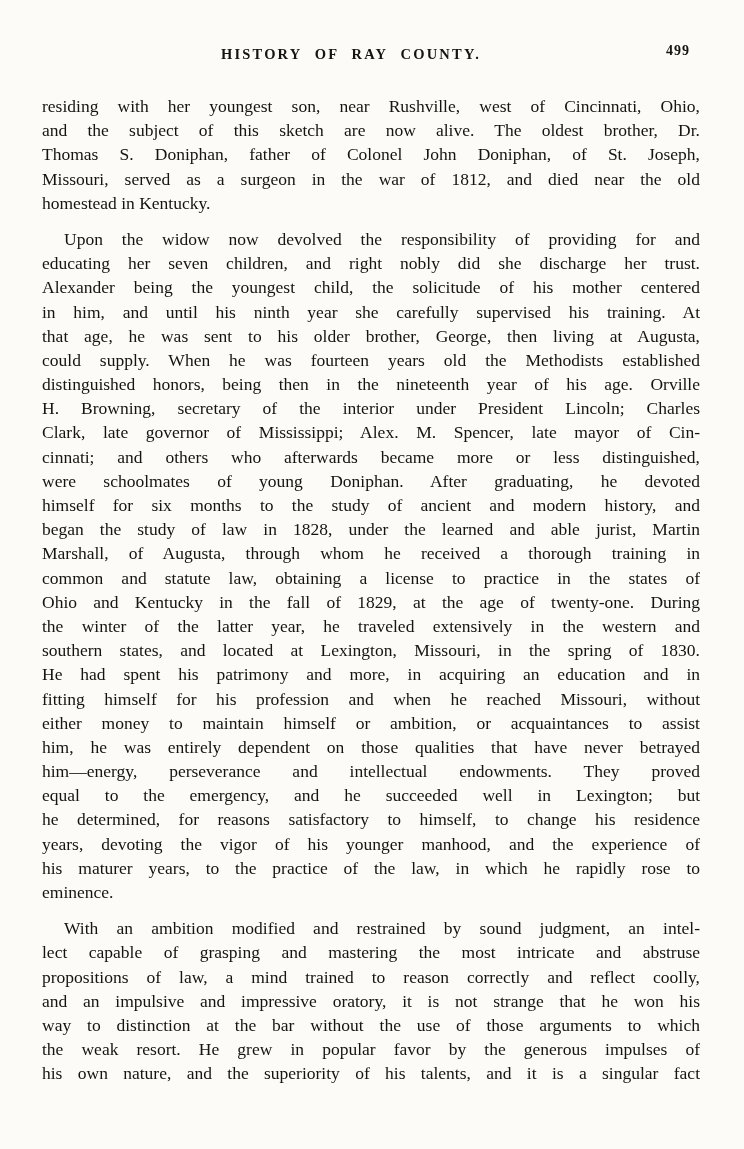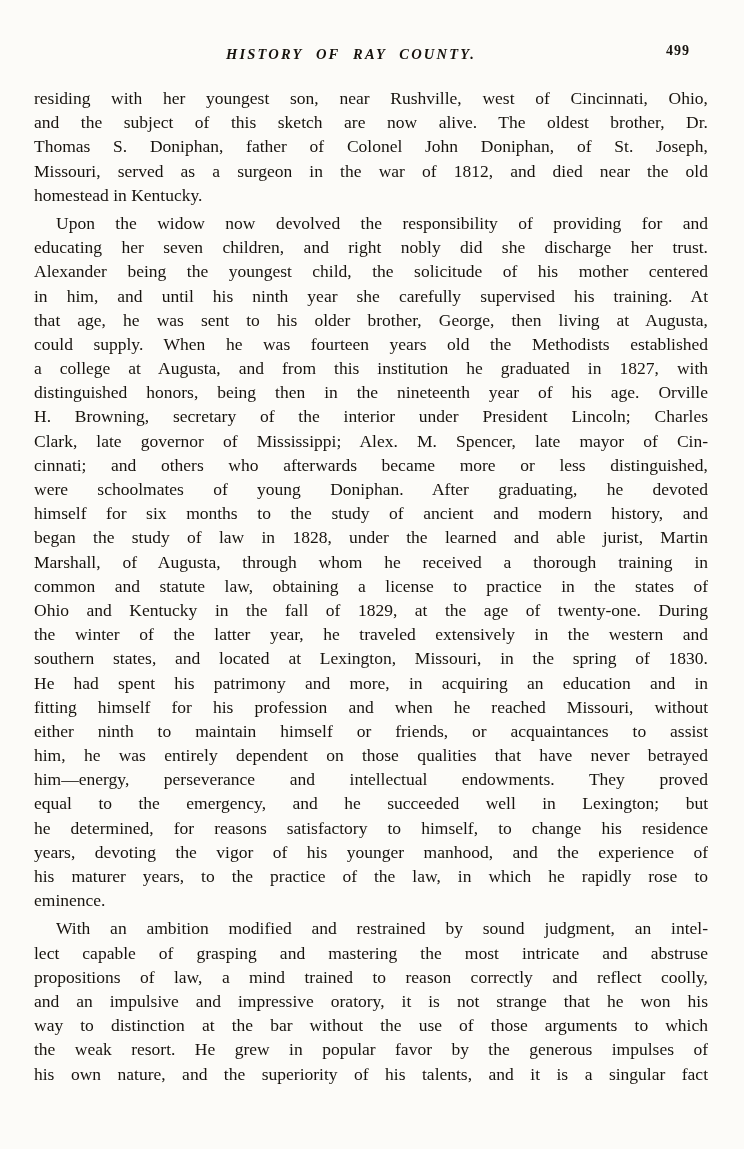--- a/index.html
+++ b/index.html
@@ -26,40 +26,39 @@
   .running-title {
     position: absolute;
     left: 0;
     right: 40px;
     text-align: center;
     font-size: 14.5px;
     font-weight: bold;
     letter-spacing: 2.2px;
     word-spacing: 7px;
     color: #17130e;
-    font-style: italic;
   }
   .page-number {
     position: absolute;
     right: 22px;
     top: -3px;
     font-size: 14px;
     font-weight: bold;
     letter-spacing: 1px;
   }
   .body-text {
     position: absolute;
     top: 82px;
     left: 30px;
     width: 682px;
     font-size: 17.5px;
     line-height: 24.2px;
     font-weight: normal;
   }
-  .para { margin: 4px; padding: 0; }
+  .para { margin: 12px; padding: 0; }
   .line {
     text-align: justify;
     text-align-last: justify;
     height: 24.2px;
     overflow: hidden;
     white-space: normal;
   }
   .line.no-just {
     text-align-last: left;
   }
@@ -84,36 +83,35 @@
         <div class="line">Missouri, served as a surgeon in the war of 1812, and died near the old</div>
         <div class="line no-just">homestead in Kentucky.</div>
       </div>
       <div class="para indent">
         <div class="line">Upon the widow now devolved the responsibility of providing for and</div>
         <div class="line">educating her seven children, and right nobly did she discharge her trust.</div>
         <div class="line">Alexander being the youngest child, the solicitude of his mother centered</div>
         <div class="line">in him, and until his ninth year she carefully supervised his training.  At</div>
         <div class="line">that age, he was sent to his older brother, George, then living at Augusta,</div>
         <div class="line">could supply.  When he was fourteen years old the Methodists established</div>
-        <div class="line">a college at Augusta, and from this institution he graduated in 1827, with</div>
         <div class="line">distinguished honors, being then in the nineteenth year of his age.  Orville</div>
         <div class="line">H. Browning, secretary of the interior under President Lincoln; Charles</div>
         <div class="line">Clark, late governor of Mississippi; Alex. M. Spencer, late mayor of Cin-</div>
         <div class="line">cinnati; and others who afterwards became more or less distinguished,</div>
         <div class="line">were schoolmates of young Doniphan.  After graduating, he devoted</div>
         <div class="line">himself for six months to the study of ancient and modern history, and</div>
         <div class="line">began the study of law in 1828, under the learned and able jurist, Martin</div>
         <div class="line">Marshall, of Augusta, through whom he received a thorough training in</div>
         <div class="line">common and statute law, obtaining a license to practice in the states of</div>
         <div class="line">Ohio and Kentucky in the fall of 1829, at the age of twenty-one.  During</div>
         <div class="line">the winter of the latter year, he traveled extensively in the western and</div>
         <div class="line">southern states, and located at Lexington, Missouri, in the spring of 1830.</div>
         <div class="line">He had spent his patrimony and more, in acquiring an education and in</div>
         <div class="line">fitting himself for his profession and when he reached Missouri, without</div>
-        <div class="line">either ninth to maintain himself or friends, or acquaintances to assist</div>
+        <div class="line">either money to maintain himself or ambition, or acquaintances to assist</div>
         <div class="line">him, he was entirely dependent on those qualities that have never betrayed</div>
         <div class="line">him—energy, perseverance and intellectual endowments.  They proved</div>
         <div class="line">equal to the emergency, and he succeeded well in Lexington; but</div>
         <div class="line">he determined, for reasons satisfactory to himself, to change his residence</div>
         <div class="line">years, devoting the vigor of his younger manhood, and the experience of</div>
         <div class="line">his maturer years, to the practice of the law, in which he rapidly rose to</div>
         <div class="line no-just">eminence.</div>
       </div>
       <div class="para indent">
         <div class="line">With an ambition modified and restrained by sound judgment, an intel-</div>

